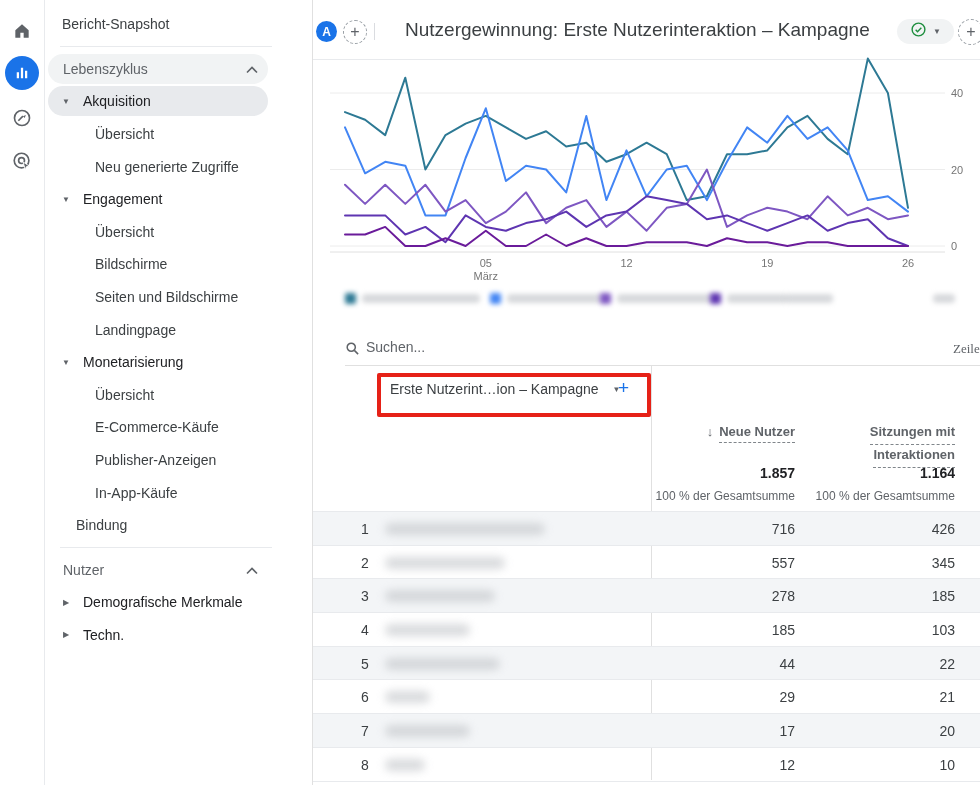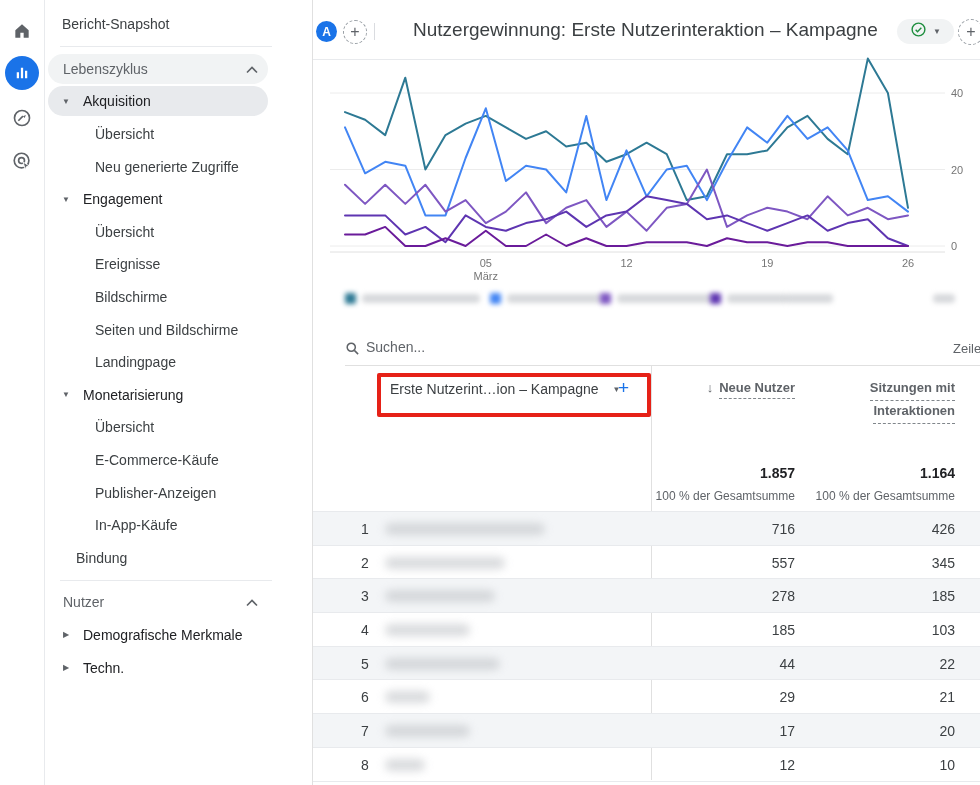--- a/index.html
+++ b/index.html
@@ -36,52 +36,52 @@
 
   
   .main { position:absolute; left:313px; top:0; width:667px; height:785px; background:#fff; }
   .main-header { position:absolute; left:0; top:0; width:667px; height:60px; border-bottom:1px solid #e8eaed; }
   .avatar { position:absolute; left:3px; top:21px; width:21px; height:21px; border-radius:50%;
             background:#1a73e8; color:#fff; font-size:12px; font-weight:bold;
             display:flex; align-items:center; justify-content:center; cursor:pointer; }
   .dashed-plus { position:absolute; width:24px; height:24px; border:1px dashed #9aa0a6; border-radius:50%;
                  color:#5f6368; font-size:16px; display:flex; align-items:center; justify-content:center; cursor:pointer; }
   .hdr-divider { position:absolute; left:61px; top:23px; height:17px; border-left:1px solid #dadce0; }
-  .page-title { position:absolute; left:100px; top:19px; font-size:19px; color:#3c4043; white-space:nowrap; }
+  .page-title { position:absolute; left:92px; top:19px; font-size:19px; color:#3c4043; white-space:nowrap; }
   .check-pill { position:absolute; left:584px; top:19px; width:57px; height:25px; background:#f1f3f4;
                 border-radius:13px; display:flex; align-items:center; justify-content:center; gap:6px; cursor:pointer; }
   .check-pill .caret { font-size:8px; color:#5f6368; }
 
   
   .chart { position:absolute; left:0; top:55px; width:667px; height:231px; }
   .axis-text { font-size:11px; fill:#757575; }
 
   
   .legend { position:absolute; left:0; top:287px; width:667px; height:24px; }
   .legend .chip { position:absolute; top:5px; height:13px; display:flex; align-items:center; filter:blur(2.5px); }
   .legend .sq { width:11px; height:11px; border-radius:2px; margin-right:6px; }
   .legend .txt { height:9px; background:#b7babf; opacity:.55; border-radius:4px; }
 
   
   .search-row { position:absolute; left:0; top:336px; width:667px; height:29px; }
   .search-input { position:absolute; left:53px; top:3px; width:240px; border:none; outline:none;
                   font-size:14px; color:#15803d; font-family:inherit; background:transparent; }
   .search-input::placeholder { color:#5f6368; opacity:1; }
-  .rows-label { position:absolute; left:640px; top:5px; font-size:13px; color:#5f6368; white-space:nowrap; }
+  .rows-label { position:absolute; left:640px; top:5px; font-size:13px; color:#5f6368; white-space:nowrap;font-family:Liberation Serif, serif; }
 
   
   .tbl-topline { position:absolute; left:32px; top:365px; width:635px; border-top:1px solid #e0e0e0; }
   .tbl-vline { position:absolute; left:338px; top:366px; height:414px; border-left:1px solid #e0e0e0; }
   .dim-cell { position:absolute; left:77px; top:381px; font-size:14px; color:#3c4043; white-space:nowrap;
               display:flex; align-items:center; cursor:pointer; }
   .dim-cell .caret { font-size:8px; color:#5f6368; margin-left:14px; }
   .add-col { position:absolute; left:305px; top:377px; font-size:19px; color:#1a73e8; cursor:pointer; }
   .red-box { position:absolute; left:64px; top:373px; width:274px; height:44px;
              border:4px solid #e62117; border-radius:2px; z-index:40; pointer-events:none; }
-  .col-hdr { position:absolute; font-size:13px; font-weight:bold; color:#5f6368; text-align:right; cursor:pointer; }
+  .col-hdr { position:absolute; font-size:13px; font-weight:bold; color:#5f6368; text-align:right; cursor:pointer;margin-top:44px; }
   .col-hdr .u { border-bottom:1px dashed #80868b; padding-bottom:3px; display:inline-block; }
   .sort-arrow { margin-right:6px; font-weight:normal; }
   .totals-num { position:absolute; font-size:14px; font-weight:bold; color:#202124; text-align:right; }
   .totals-sub { position:absolute; font-size:12px; color:#5f6368; text-align:right; white-space:nowrap; }
   .rows-wrap { position:absolute; left:0; top:511px; width:667px; }
   .t-row { position:relative; height:33.7px; border-top:1px solid #e8eaed; }
   .t-row.odd { background:#f3f5f7; }
   .t-row .num { position:absolute; left:40px; top:9px; width:24px; text-align:center; font-size:14px; color:#3c4043; }
   .t-row .blob { position:absolute; left:72px; top:11px; height:12px; background:#c0c3c7; opacity:.6;
                  border-radius:6px; filter:blur(4px); }
@@ -146,23 +146,20 @@
     </div>
     <div class="nav-item sub">
       <span class="lbl">Neu generierte Zugriffe</span>
     </div>
     <div class="nav-item group">
       <span class="tri">▼</span>
       <span class="lbl">Engagement</span>
     </div>
     <div class="nav-item sub">
       <span class="lbl">Übersicht</span>
-    </div>
-    <div class="nav-item sub">
-      <span class="lbl">Ereignisse</span>
     </div>
     <div class="nav-item sub">
       <span class="lbl">Bildschirme</span>
     </div>
     <div class="nav-item sub">
       <span class="lbl">Seiten und Bildschirme</span>
     </div>
     <div class="nav-item sub">
       <span class="lbl">Landingpage</span>
     </div>

